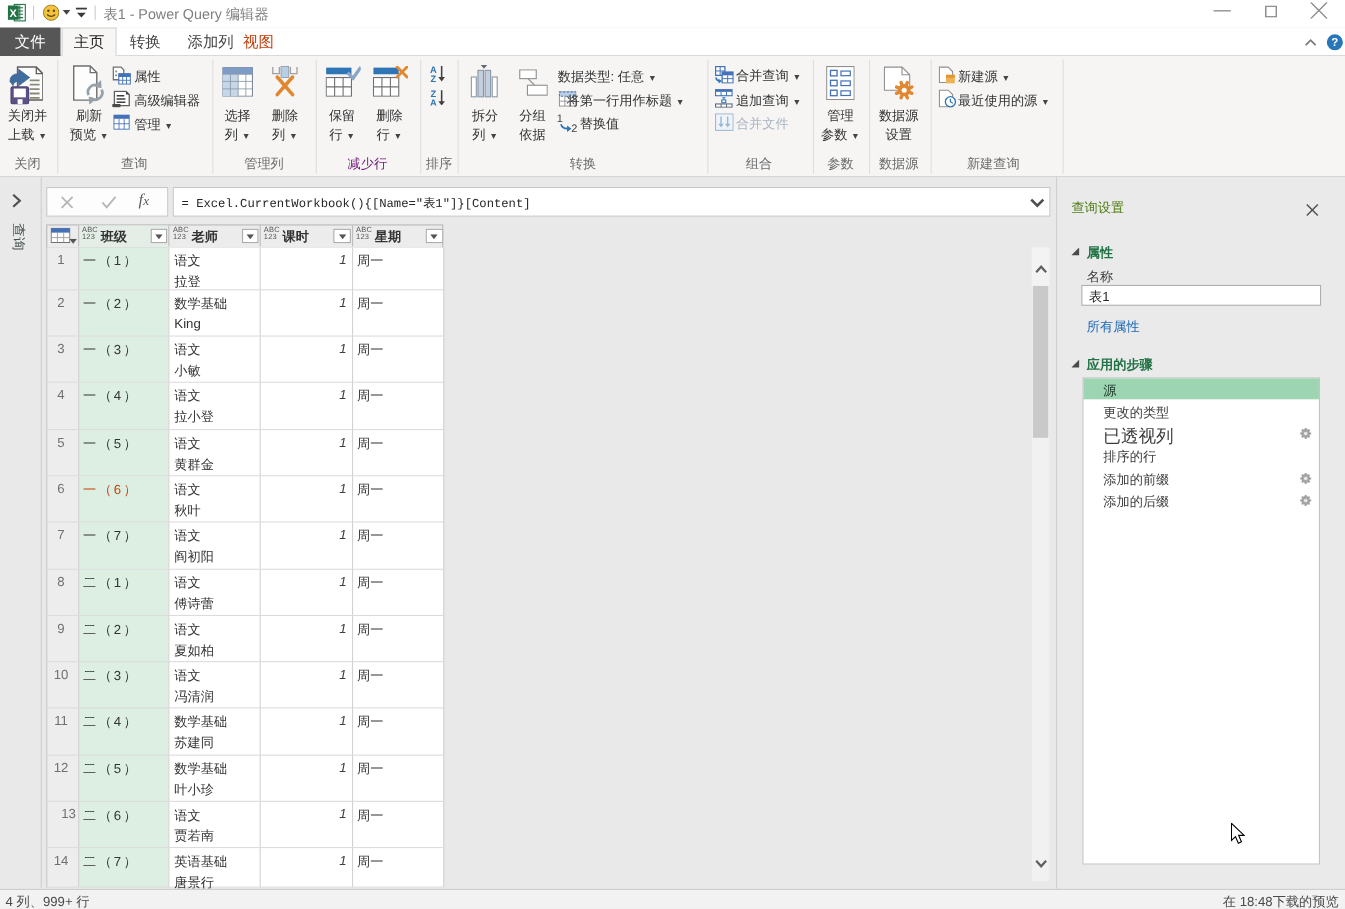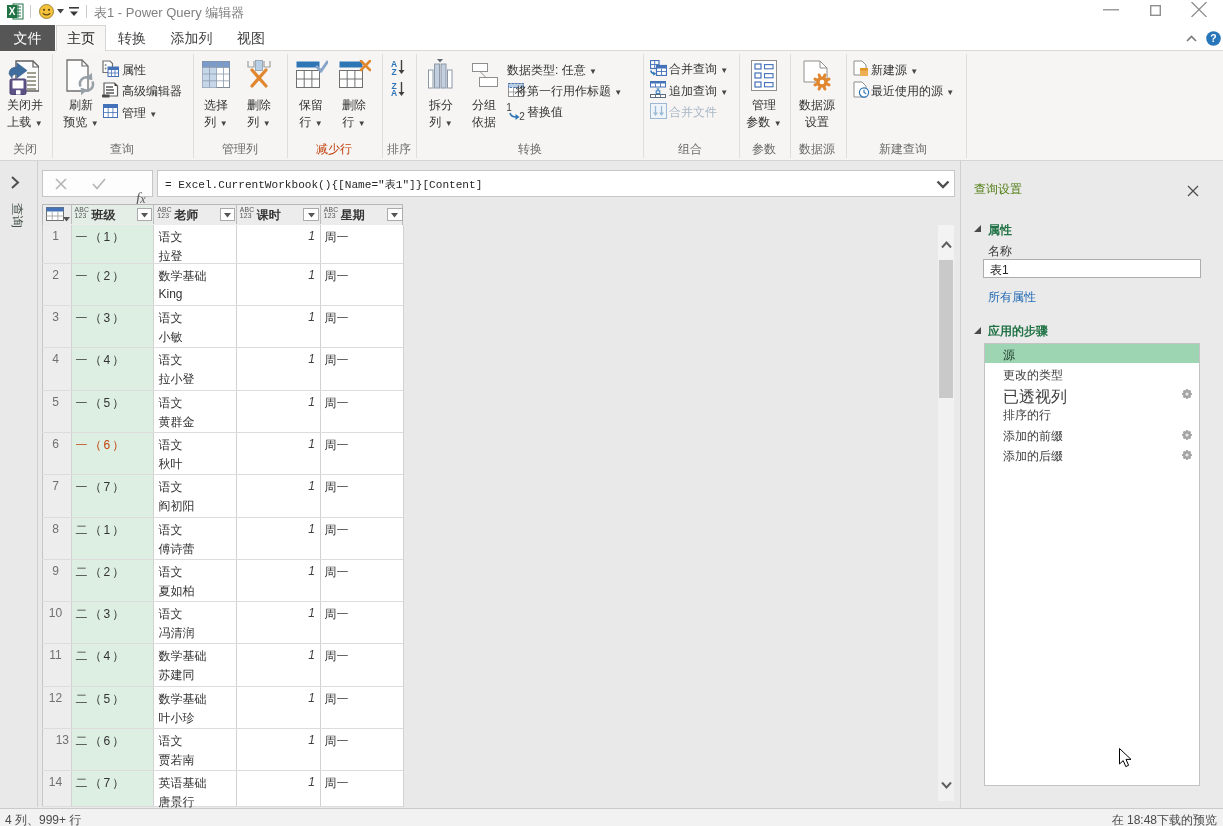--- a/index.html
+++ b/index.html
@@ -45,21 +45,21 @@
 <svg style="left:1191px;top:2px" width="16" height="15" viewBox="0 0 16 15">
 <line x1="0.5" y1="0" x2="15.5" y2="15" stroke="#8a8a8a" stroke-width="1.2"></line>
 <line x1="15.5" y1="0" x2="0.5" y2="15" stroke="#8a8a8a" stroke-width="1.2"></line>
 </svg>
 <div style="position:absolute;left:0;top:25px;width:1223px;height:26px;background:#ffffff;"></div>
 <div style="position:absolute;left:0;top:50px;width:1223px;height:1px;background:#d9d9d9;"></div>
 <div style="position:absolute;left:0;top:25px;width:55px;height:26px;background:#565656;color:#ffffff;font-size:14px;text-align:center;line-height:26px;">文件</div>
 <div style="position:absolute;left:56px;top:25px;width:50px;height:26px;background:#f7f6f5;border:1px solid #d5d5d5;border-bottom:none;box-sizing:border-box;color:#262626;font-size:14px;text-align:center;line-height:25px;">主页</div>
 <div style="position:absolute;left:104px;top:25px;width:56px;height:26px;color:#444;font-size:14px;text-align:center;line-height:26px;">转换</div>
 <div style="position:absolute;left:154px;top:25px;width:75px;height:26px;color:#444;font-size:14px;text-align:center;line-height:26px;">添加列</div>
-<div style="position:absolute;left:221px;top:25px;width:60px;height:26px;color:#404040;font-size:14px;text-align:center;line-height:26px;">视图</div>
+<div style="position:absolute;left:221px;top:25px;width:60px;height:26px;color:#c2410c;font-size:14px;line-height:26px;">视图</div>
 <svg style="left:1186px;top:35px" width="11" height="7" viewBox="0 0 11 7">
       <polyline points="1,6 5.5,1.5 10,6" fill="none" stroke="#7a7a7a" stroke-width="1.6"></polyline>
     </svg>
 <svg style="left:1206px;top:31px" width="15" height="15" viewBox="0 0 15 15">
 <circle cx="7.5" cy="7.5" r="7.3" fill="#2776b9"></circle>
 <text x="7.5" y="11.2" font-size="10.5" font-weight="bold" fill="#ffffff" text-anchor="middle" font-family="Liberation Sans">?</text>
 </svg>
 <div style="position:absolute;left:0;top:51px;width:1223px;height:109px;background:#f6f5f4;"></div>
 <div style="position:absolute;left:0;top:160px;width:1223px;height:1px;background:#d5d5d5;"></div>
 <div style="position:absolute;left:52px;top:54px;width:1px;height:104px;background:#dedede;"></div>
@@ -178,21 +178,21 @@
 <line x1="0.5" y1="19" x2="23.5" y2="19" stroke="#707070" stroke-width="1"></line>
 <line x1="8.2" y1="10.5" x2="8.2" y2="27.5" stroke="#707070" stroke-width="1"></line>
 <line x1="15.9" y1="10.5" x2="15.9" y2="27.5" stroke="#707070" stroke-width="1"></line>
 <g stroke="#e0872f" stroke-width="2.6" stroke-linecap="round">
 <line x1="22" y1="1" x2="31" y2="10"></line>
         <line x1="31" y1="1" x2="22" y2="10"></line>
 </g>
 </svg>
 <div style="position:absolute;left:309px;top:97px;width:90px;text-align:center;font-size:12px;color:#333;">删除</div>
 <div style="position:absolute;left:309px;top:114px;width:90px;text-align:center;font-size:12px;color:#333;">行 <span style="font-size:8px;color:#444;">▼</span></div>
-<div style="position:absolute;left:289px;top:141px;width:90px;text-align:center;font-size:12px;color:#c2410c;">减少行</div>
+<div style="position:absolute;left:289px;top:141px;width:90px;text-align:center;font-size:12px;color:#701a75;">减少行</div>
 <svg style="left:390px;top:59px" width="16" height="37" viewBox="0 0 16 37">
 <text x="4" y="7.5" font-size="8.5" font-weight="bold" fill="#2e75b6" text-anchor="middle" font-family="Liberation Sans">A</text>
 <text x="4" y="15.5" font-size="8.5" font-weight="bold" fill="#2e75b6" text-anchor="middle" font-family="Liberation Sans">Z</text>
 <line x1="11.5" y1="1" x2="11.5" y2="13" stroke="#3f3f3f" stroke-width="1.4"></line>
 <polygon points="8.5,11 14.5,11 11.5,15" fill="#3f3f3f"></polygon>
 <text x="4" y="29.5" font-size="8.5" font-weight="bold" fill="#2e75b6" text-anchor="middle" font-family="Liberation Sans">Z</text>
 <text x="4" y="37" font-size="8.5" font-weight="bold" fill="#2e75b6" text-anchor="middle" font-family="Liberation Sans">A</text>
 <line x1="11.5" y1="23" x2="11.5" y2="35" stroke="#3f3f3f" stroke-width="1.4"></line>
 <polygon points="8.5,33 14.5,33 11.5,37" fill="#3f3f3f"></polygon>
 </svg>
@@ -319,21 +319,21 @@
     </svg>
 <div style="position:absolute;left:23px;top:203px;width:30px;height:13px;font-size:12.5px;line-height:13px;color:#44524a;transform-origin:0 0;transform:rotate(90deg);">查询</div>
 <div style="position:absolute;left:42px;top:170px;width:111px;height:27px;background:#fdfdfd;border:1px solid #c6c6c6;box-sizing:border-box;"></div>
 <svg style="left:55px;top:178px" width="12" height="12" viewBox="0 0 12 12">
 <line x1="1" y1="1" x2="11" y2="11" stroke="#b5b5b5" stroke-width="1.6"></line>
       <line x1="11" y1="1" x2="1" y2="11" stroke="#b5b5b5" stroke-width="1.6"></line>
     </svg>
 <svg style="left:92px;top:178px" width="14" height="12" viewBox="0 0 14 12">
       <polyline points="1,6 5,10.5 13,1" fill="none" stroke="#b5b5b5" stroke-width="1.6"></polyline>
     </svg>
-<div class="t" style="position:absolute;left:136px;top:174px;font-size:15px;color:#5a5a5a;font-family:'Liberation Serif',serif;font-style:italic;margin-top:16px;"><i>f</i><span style="font-size:12px"><i>x</i></span></div>
+<div class="t" style="position:absolute;left:126px;top:174px;font-size:15px;color:#5a5a5a;font-family:'Liberation Serif',serif;font-style:italic;"><i>f</i><span style="font-size:12px"><i>x</i></span></div>
 <div style="position:absolute;left:157px;top:170px;width:798px;height:27px;background:#ffffff;border:1px solid #c6c6c6;box-sizing:border-box;"></div>
 <div class="t" style="position:absolute;left:165px;top:177px;font-size:11.1px;color:#262626;font-family:'Liberation Mono',monospace;">= Excel.CurrentWorkbook(){[Name="表1"]}[Content]</div>
 <svg style="left:936px;top:180px" width="14" height="9" viewBox="0 0 14 9">
       <polyline points="1.5,1.5 7,7 12.5,1.5" fill="none" stroke="#4f4f4f" stroke-width="2.4"></polyline>
     </svg>
 <div style="position:absolute;left:42px;top:204px;width:361.4px;height:21.5px;background:#ececec;border:1px solid #b8b8b8;box-sizing:border-box;"></div>
 <div style="position:absolute;left:70.5px;top:205px;width:82.7px;height:19px;background:#e4eee6;"></div>
 <div style="position:absolute;left:70.5px;top:205px;width:1px;height:19px;background:#bdbdbd;"></div>
 <div style="position:absolute;left:153.2px;top:205px;width:1px;height:19px;background:#bdbdbd;"></div>
 <div style="position:absolute;left:235.8px;top:205px;width:1px;height:19px;background:#bdbdbd;"></div>

